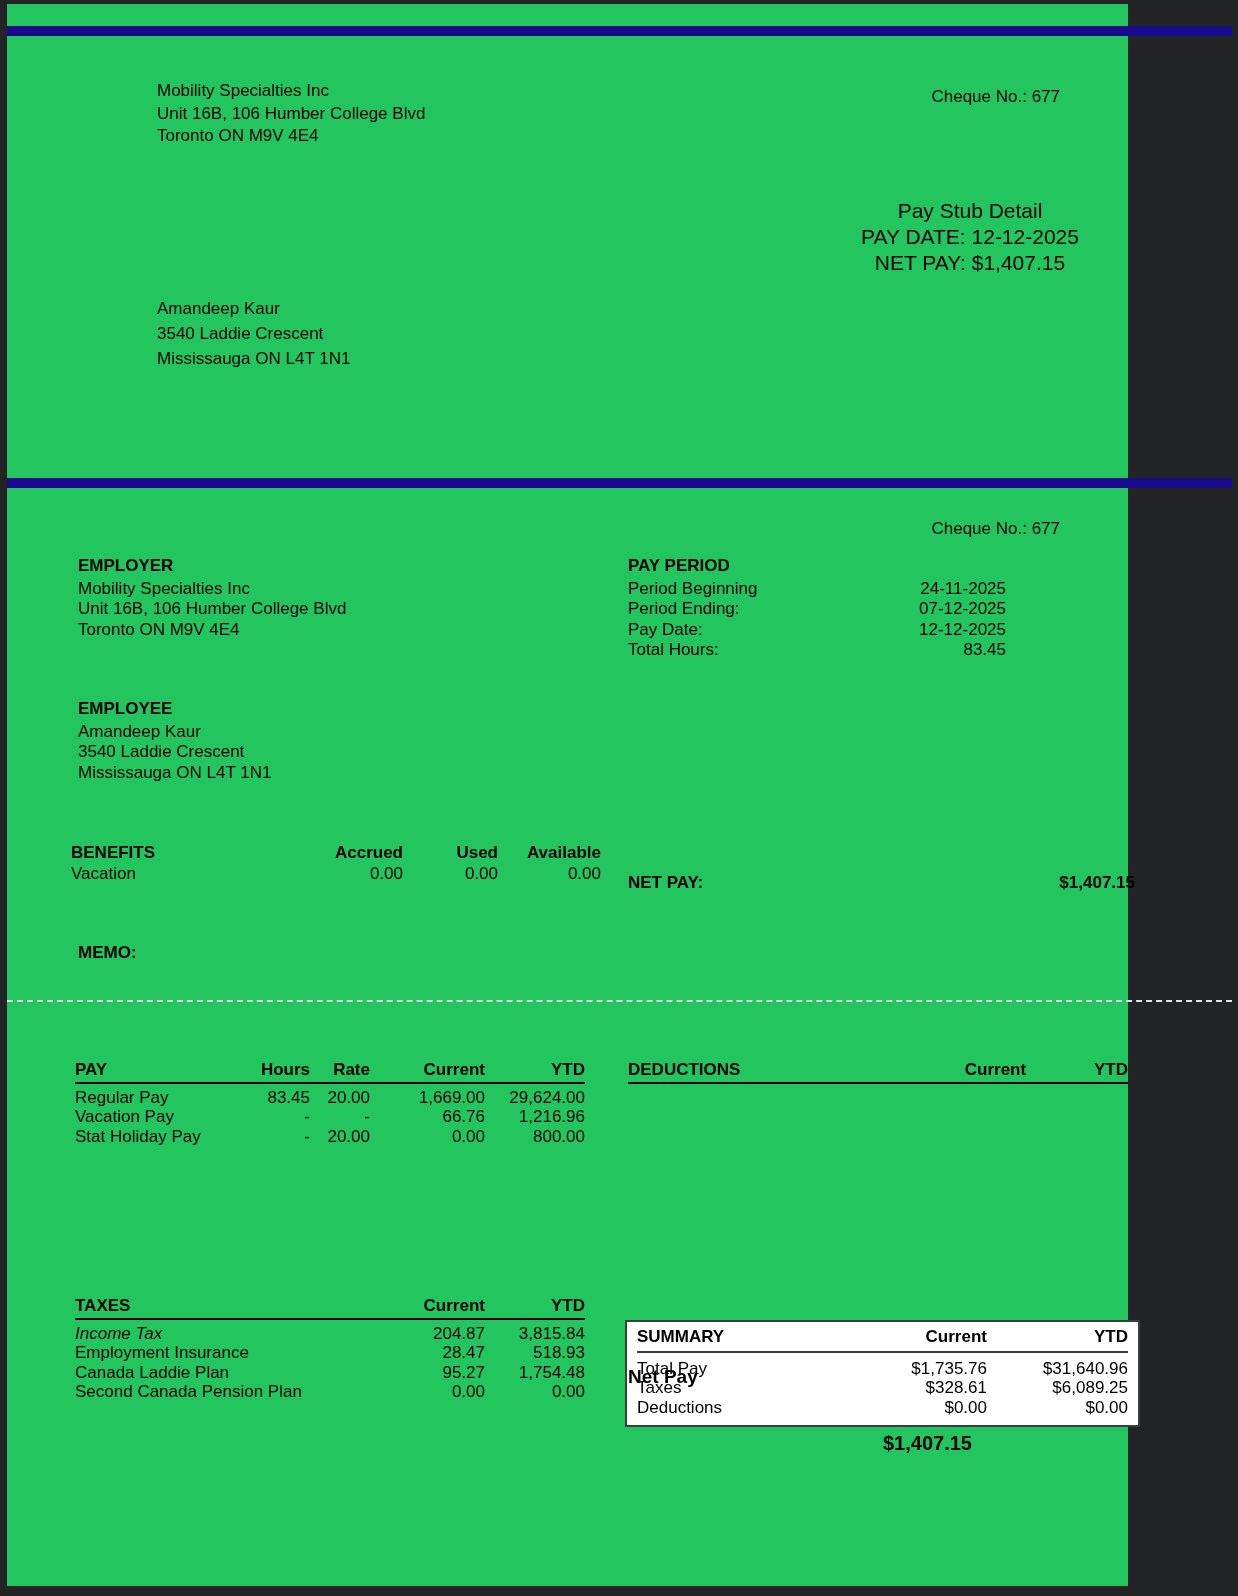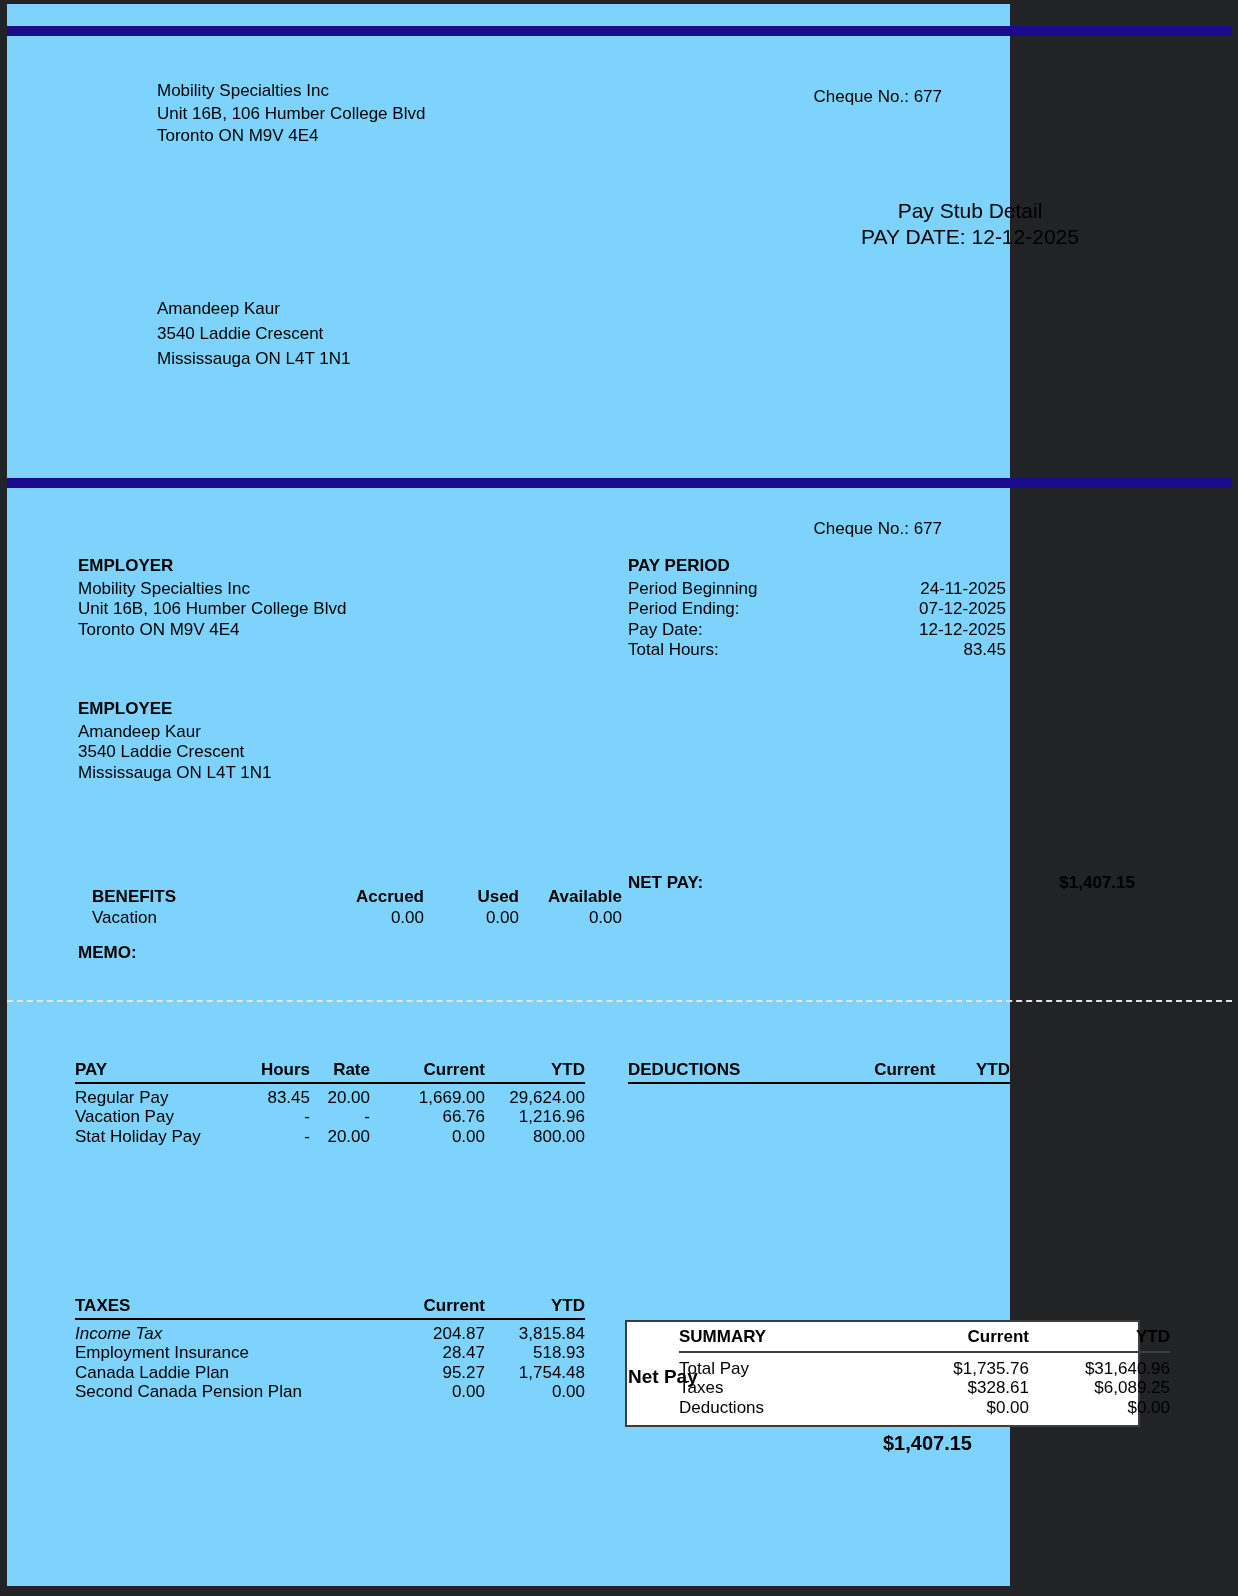--- a/index.html
+++ b/index.html
@@ -5,22 +5,22 @@
   html,body{margin:0;padding:0;}
   body{
     width:1238px;height:1596px;
     background:#222325;
     font-family:"Liberation Sans","DejaVu Sans",sans-serif;
     color:#000;
     position:relative;
     overflow:hidden;
   }
   .page{
-    position:absolute;left:7px;top:4px;width:1003px;height:1582px;
-    background:#7dd3fc;
+    position:absolute;left:7px;top:4px;width:1121px;height:1582px;
+    background:#22c55e;
   }
   .abs{position:absolute;}
   .bar{
     position:absolute;left:0;width:1225px;height:10px;
   }
   .txt{font-size:17px;line-height:22px;}
   .b{font-weight:bold;}
   .addr-top{font-size:17px;line-height:22.5px;}
   .addr-emp{font-size:17px;line-height:25px;}
   .stub-center{text-align:center;font-size:21px;line-height:26px;}
@@ -30,21 +30,21 @@
   td,th{padding:0;font-size:17px;line-height:19.5px;white-space:nowrap;}
   .num{text-align:right;}
   .hdr-underline th{border-bottom:2px solid #000;padding-bottom:2px;}
   .benefits-table td,.benefits-table th{line-height:21px;}
   .netpay-mid{display:flex;justify-content:space-between;font-size:17px;font-weight:bold;}
   .dashed{position:absolute;left:0;width:1225px;border-top:2px dashed #e3e3e3;}
   .summary-box{
     position:absolute;border:2px solid #3d3d3d;background:#fff;
     padding:5px 11px 8px 10px;box-sizing:border-box;
   }
-  .summary-box table{width:100%;margin-left:42px;}
+  .summary-box table{width:100%;}
   .summary-box .hdr-underline th{border-bottom:2px solid #3d3d3d;padding-bottom:4px;}
   .summary-box td{line-height:19.5px;}
   .summary-box tr.first-row td{padding-top:6px;}
   .netpay-final-label{font-size:19px;font-weight:bold;}
   .netpay-final-value{font-size:20px;font-weight:bold;}
 </style>
 </head>
 <body>
 
 <div class="page">
@@ -55,20 +55,21 @@
     <div>Mobility Specialties Inc</div>
     <div>Unit 16B, 106 Humber College Blvd</div>
     <div>Toronto ON M9V 4E4</div>
   </div>
 
   <div class="abs txt" style="top:82px;right:68px;">Cheque No.: 677</div>
 
   <div class="abs stub-center" style="left:790px;top:194px;width:346px;">
     <div>Pay Stub Detail</div>
     <div>PAY DATE: 12-12-2025</div>
+    <div>NET PAY: $1,407.15</div>
   </div>
 
   <div class="abs addr-emp" style="left:150px;top:292px;">
     <div>Amandeep Kaur</div>
     <div>3540 Laddie Crescent</div>
     <div>Mississauga ON L4T 1N1</div>
   </div>
 
   <div class="bar" style="top:474px;background:#1a0a8c;"></div>
 
@@ -101,21 +102,21 @@
     </div>
   </div>
 
   <div class="abs" style="left:71px;top:695px;">
     <div class="blockline b" style="margin-bottom:2px;">EMPLOYEE</div>
     <div class="blockline">Amandeep Kaur</div>
     <div class="blockline">3540 Laddie Crescent</div>
     <div class="blockline">Mississauga ON L4T 1N1</div>
   </div>
 
-  <table class="abs benefits-table" style="left:85px;top:838px;margin-top:44px;">
+  <table class="abs benefits-table" style="left:64px;top:838px;">
     <colgroup>
         <col style="width:180px">
         <col style="width:152px">
         <col style="width:95px">
         <col style="width:103px">
       </colgroup>
     <tbody>
         <tr>
       <th style="text-align:left;">BENEFITS</th>
       <th class="num">Accrued</th>

